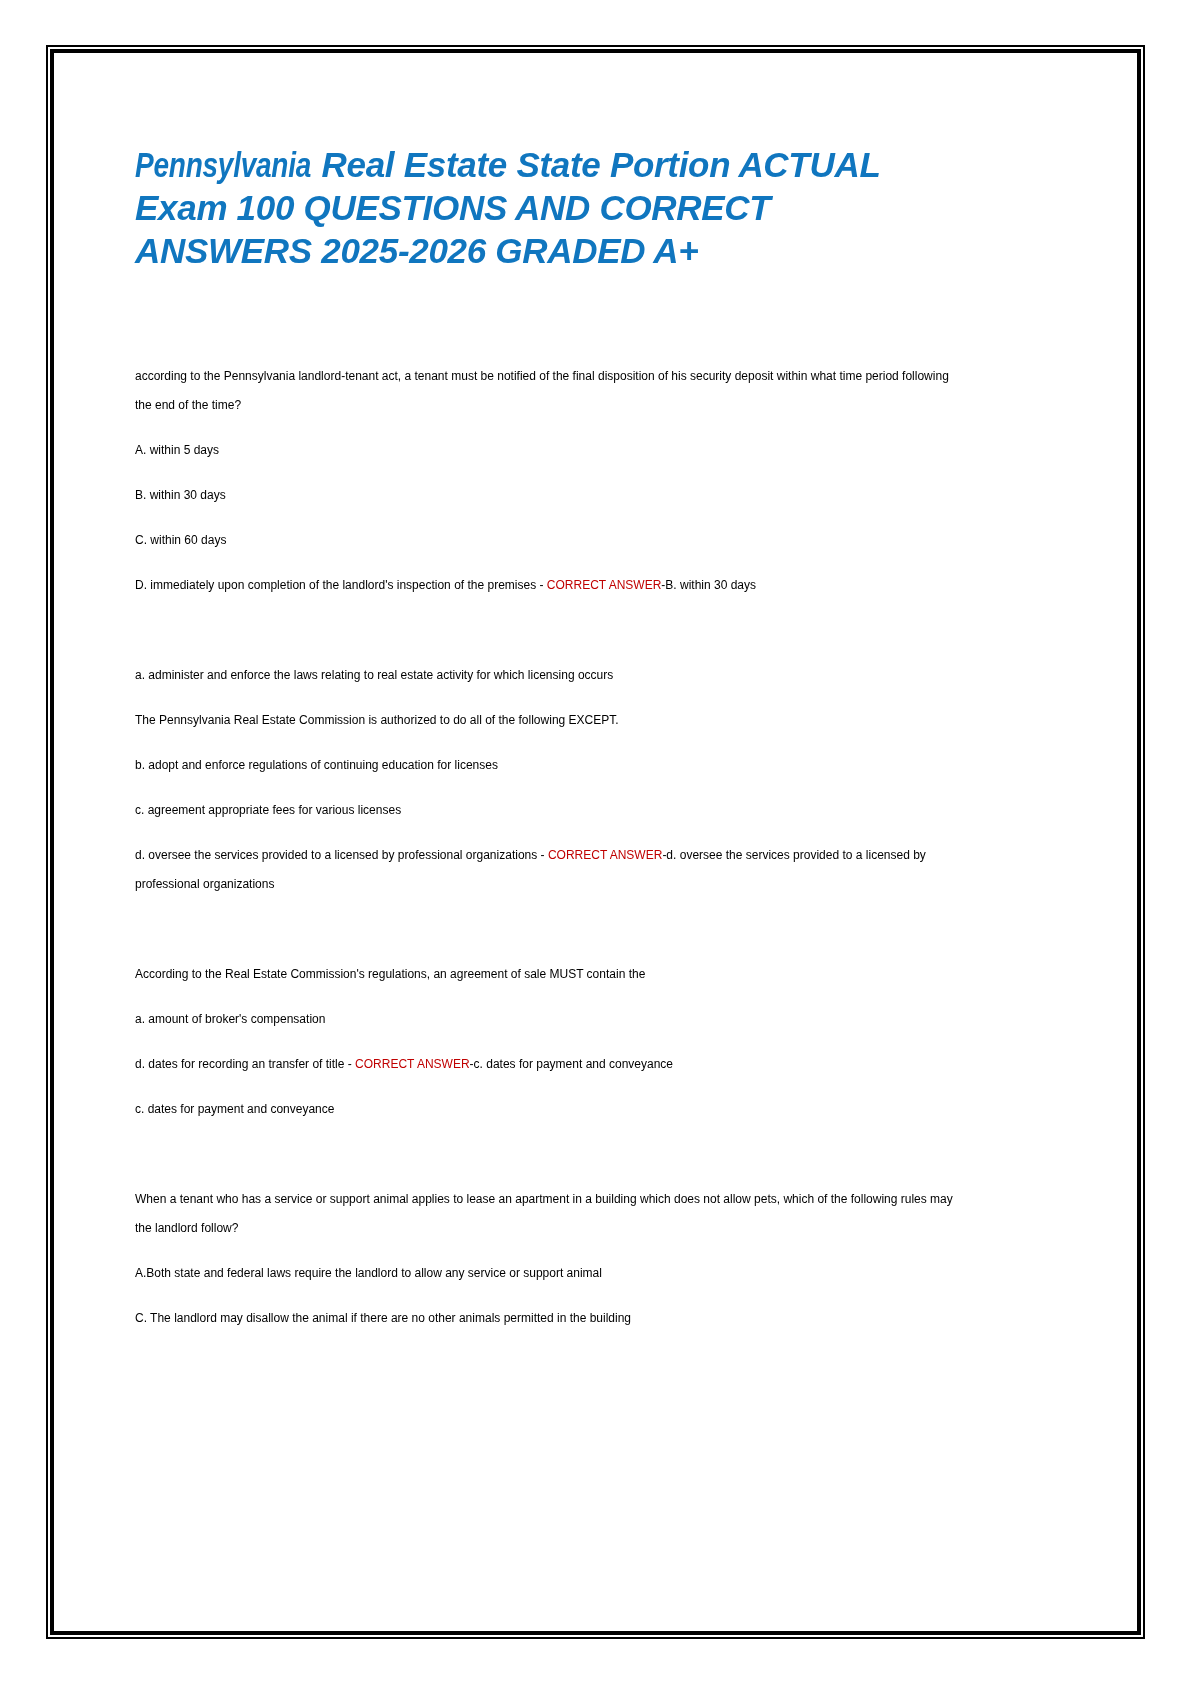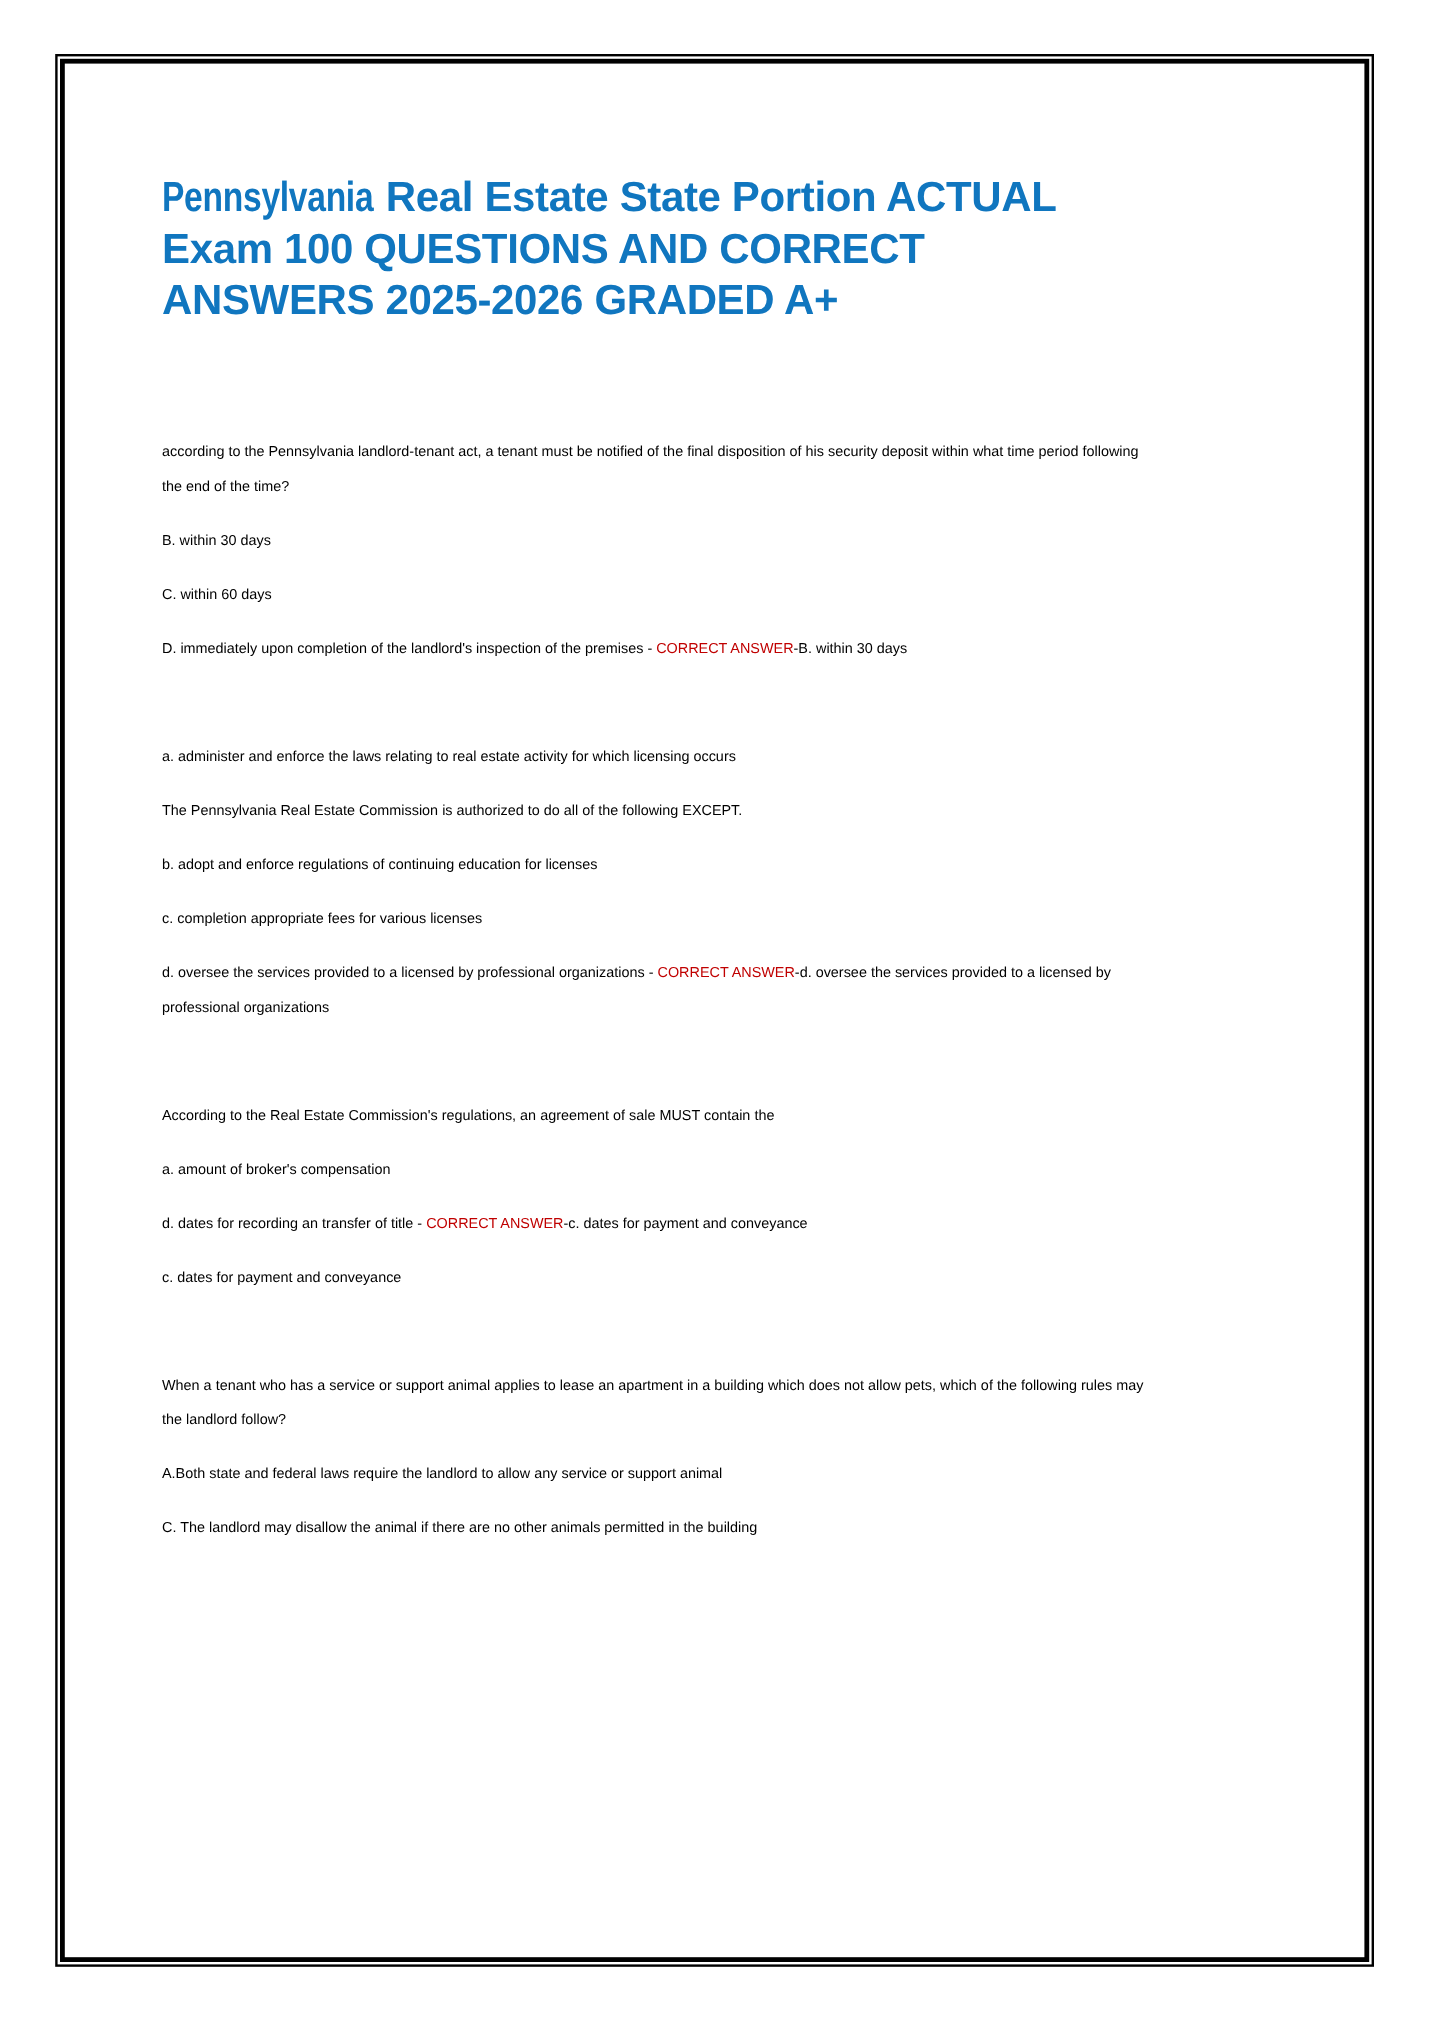--- a/index.html
+++ b/index.html
@@ -37,20 +37,21 @@
     top: 143px;
     width: 824px;
   }
   .title {
     font-size: 35px;
     line-height: 43px;
     font-weight: bold;
     letter-spacing: -0.3px;
     color: var(--title-blue, #1076BF);
     margin: 0 0 90px 0;
+    font-style: italic;
   }
   .t-line { display: block; white-space: nowrap; }
   .t-cond {
     display: inline-block;
     transform: scaleX(0.8);
     transform-origin: 0 70%;
     margin-right: -43px;
   }
   .para {
     font-size: 12px;
@@ -70,32 +71,33 @@
 <div class="content">
 
   <h1 class="title">
     <span class="t-line"><span class="t-cond">Pennsylvania</span><span> Real Estate State Portion ACTUAL</span></span>
     <span class="t-line">Exam 100 QUESTIONS AND CORRECT</span>
     <span class="t-line">ANSWERS 2025-2026 GRADED A+</span>
   </h1>
 
   <section>
     <p class="para">according to the Pennsylvania landlord-tenant act, a tenant must be notified of the final disposition of his security deposit within what time period following the end of the time?</p>
+    <p class="para">A. within 5 days</p>
     <p class="para">B. within 30 days</p>
     <p class="para">C. within 60 days</p>
     <p class="para"><span>D. immediately upon completion of the landlord's inspection of the premises - </span><span class="red">CORRECT ANSWER</span><span>-B. within 30 days</span></p>
   </section>
 
   <div class="qspacer"></div>
 
   <section>
     <p class="para">a. administer and enforce the laws relating to real estate activity for which licensing occurs</p>
     <p class="para">The Pennsylvania Real Estate Commission is authorized to do all of the following EXCEPT.</p>
     <p class="para">b. adopt and enforce regulations of continuing education for licenses</p>
-    <p class="para">c. completion appropriate fees for various licenses</p>
+    <p class="para">c. agreement appropriate fees for various licenses</p>
     <p class="para"><span>d. oversee the services provided to a licensed by professional organizations - </span><span class="red">CORRECT ANSWER</span><span>-d. oversee the services provided to a licensed by professional organizations</span></p>
   </section>
 
   <div class="qspacer"></div>
 
   <section>
     <p class="para">According to the Real Estate Commission's regulations, an agreement of sale MUST contain the</p>
     <p class="para">a. amount of broker's compensation</p>
     <p class="para"><span>d. dates for recording an transfer of title - </span><span class="red">CORRECT ANSWER</span><span>-c. dates for payment and conveyance</span></p>
     <p class="para">c. dates for payment and conveyance</p>

